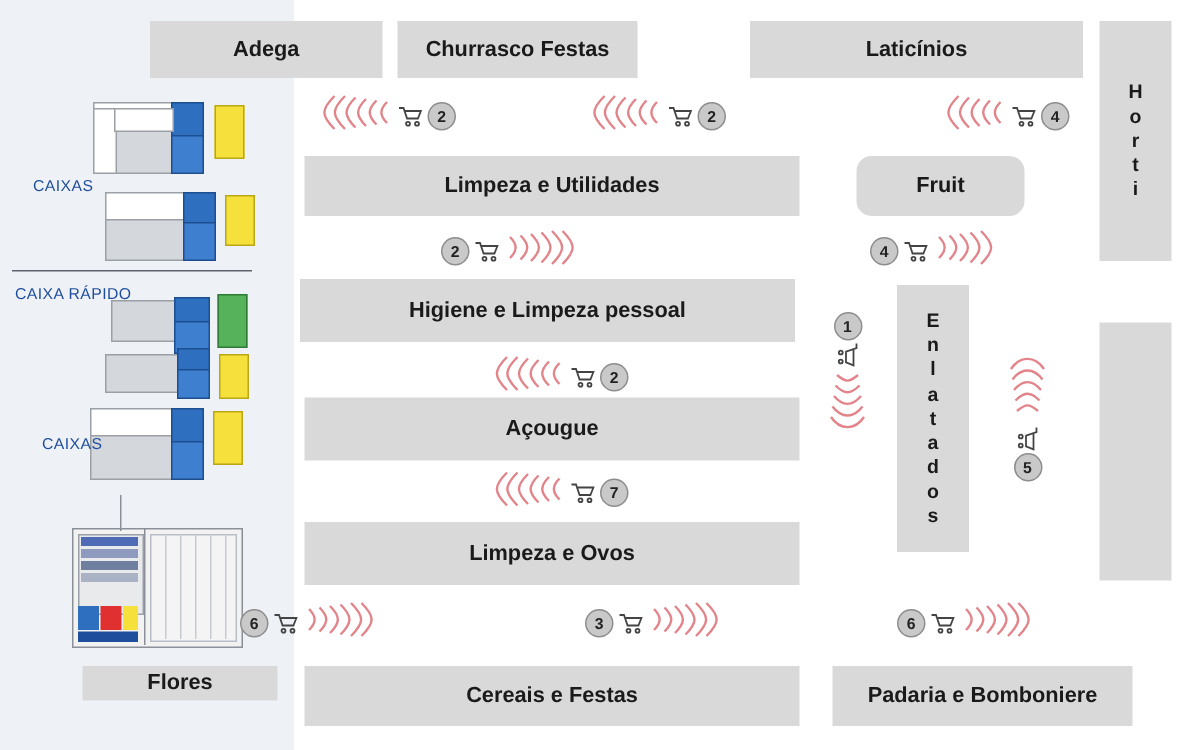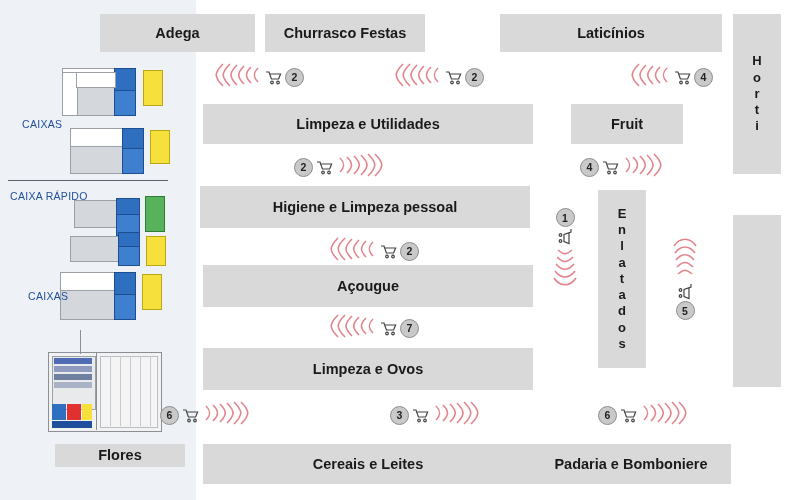--- a/index.html
+++ b/index.html
@@ -141,21 +141,21 @@
     <span>H</span>
     <span>o</span>
     <span>r</span>
     <span>t</span>
     <span>i</span>
   </div>
 
   <div class="aisle" style="left:203px;top:104px;width:330px;height:40px;">
       <span>Limpeza e Utilidades</span>
     </div>
-  <div class="aisle" style="left:571px;top:104px;width:112px;height:40px;">
+  <div class="aisle" style="left:571px;top:104px;width:112px;height:40px;border-radius:10px;">
       <span>Fruit</span>
     </div>
   <div class="aisle" style="left:200px;top:186px;width:330px;height:42px;">
       <span>Higiene e Limpeza pessoal</span>
     </div>
 
   <div class="aisle vert" style="left:598px;top:190px;width:48px;height:178px;">
     <span>E</span>
     <span>n</span>
     <span>l</span>
@@ -180,23 +180,23 @@
   <div class="aisle" style="left:203px;top:265px;width:330px;height:42px;">
       <span>Açougue</span>
     </div>
   <div class="aisle" style="left:203px;top:348px;width:330px;height:42px;">
       <span>Limpeza e Ovos</span>
     </div>
   <div class="aisle" style="left:55px;top:444px;width:130px;height:23px;">
       <span>Flores</span>
     </div>
   <div class="aisle" style="left:203px;top:444px;width:330px;height:40px;">
-      <span>Cereais e Leites</span>
-    </div>
-  <div class="aisle" style="left:531px;top:444px;width:200px;height:40px;">
+      <span>Cereais e Festas</span>
+    </div>
+  <div class="aisle" style="left:555px;top:444px;width:200px;height:40px;">
       <span>Padaria e Bomboniere</span>
     </div>
 
   <div class="cartgrp" style="left:212px;top:63px;">
     <span class="wave">
       <svg width="50" height="24" viewBox="0 0 50 24">
           <g fill="none" stroke="#e2848a" stroke-width="1.6">
         <path d="M46 5 C41 10 41 14 46 19"></path>
             <path d="M39 4 C33 10 33 14 39 20"></path>
         <path d="M32 3 C25 10 25 14 32 21"></path>

